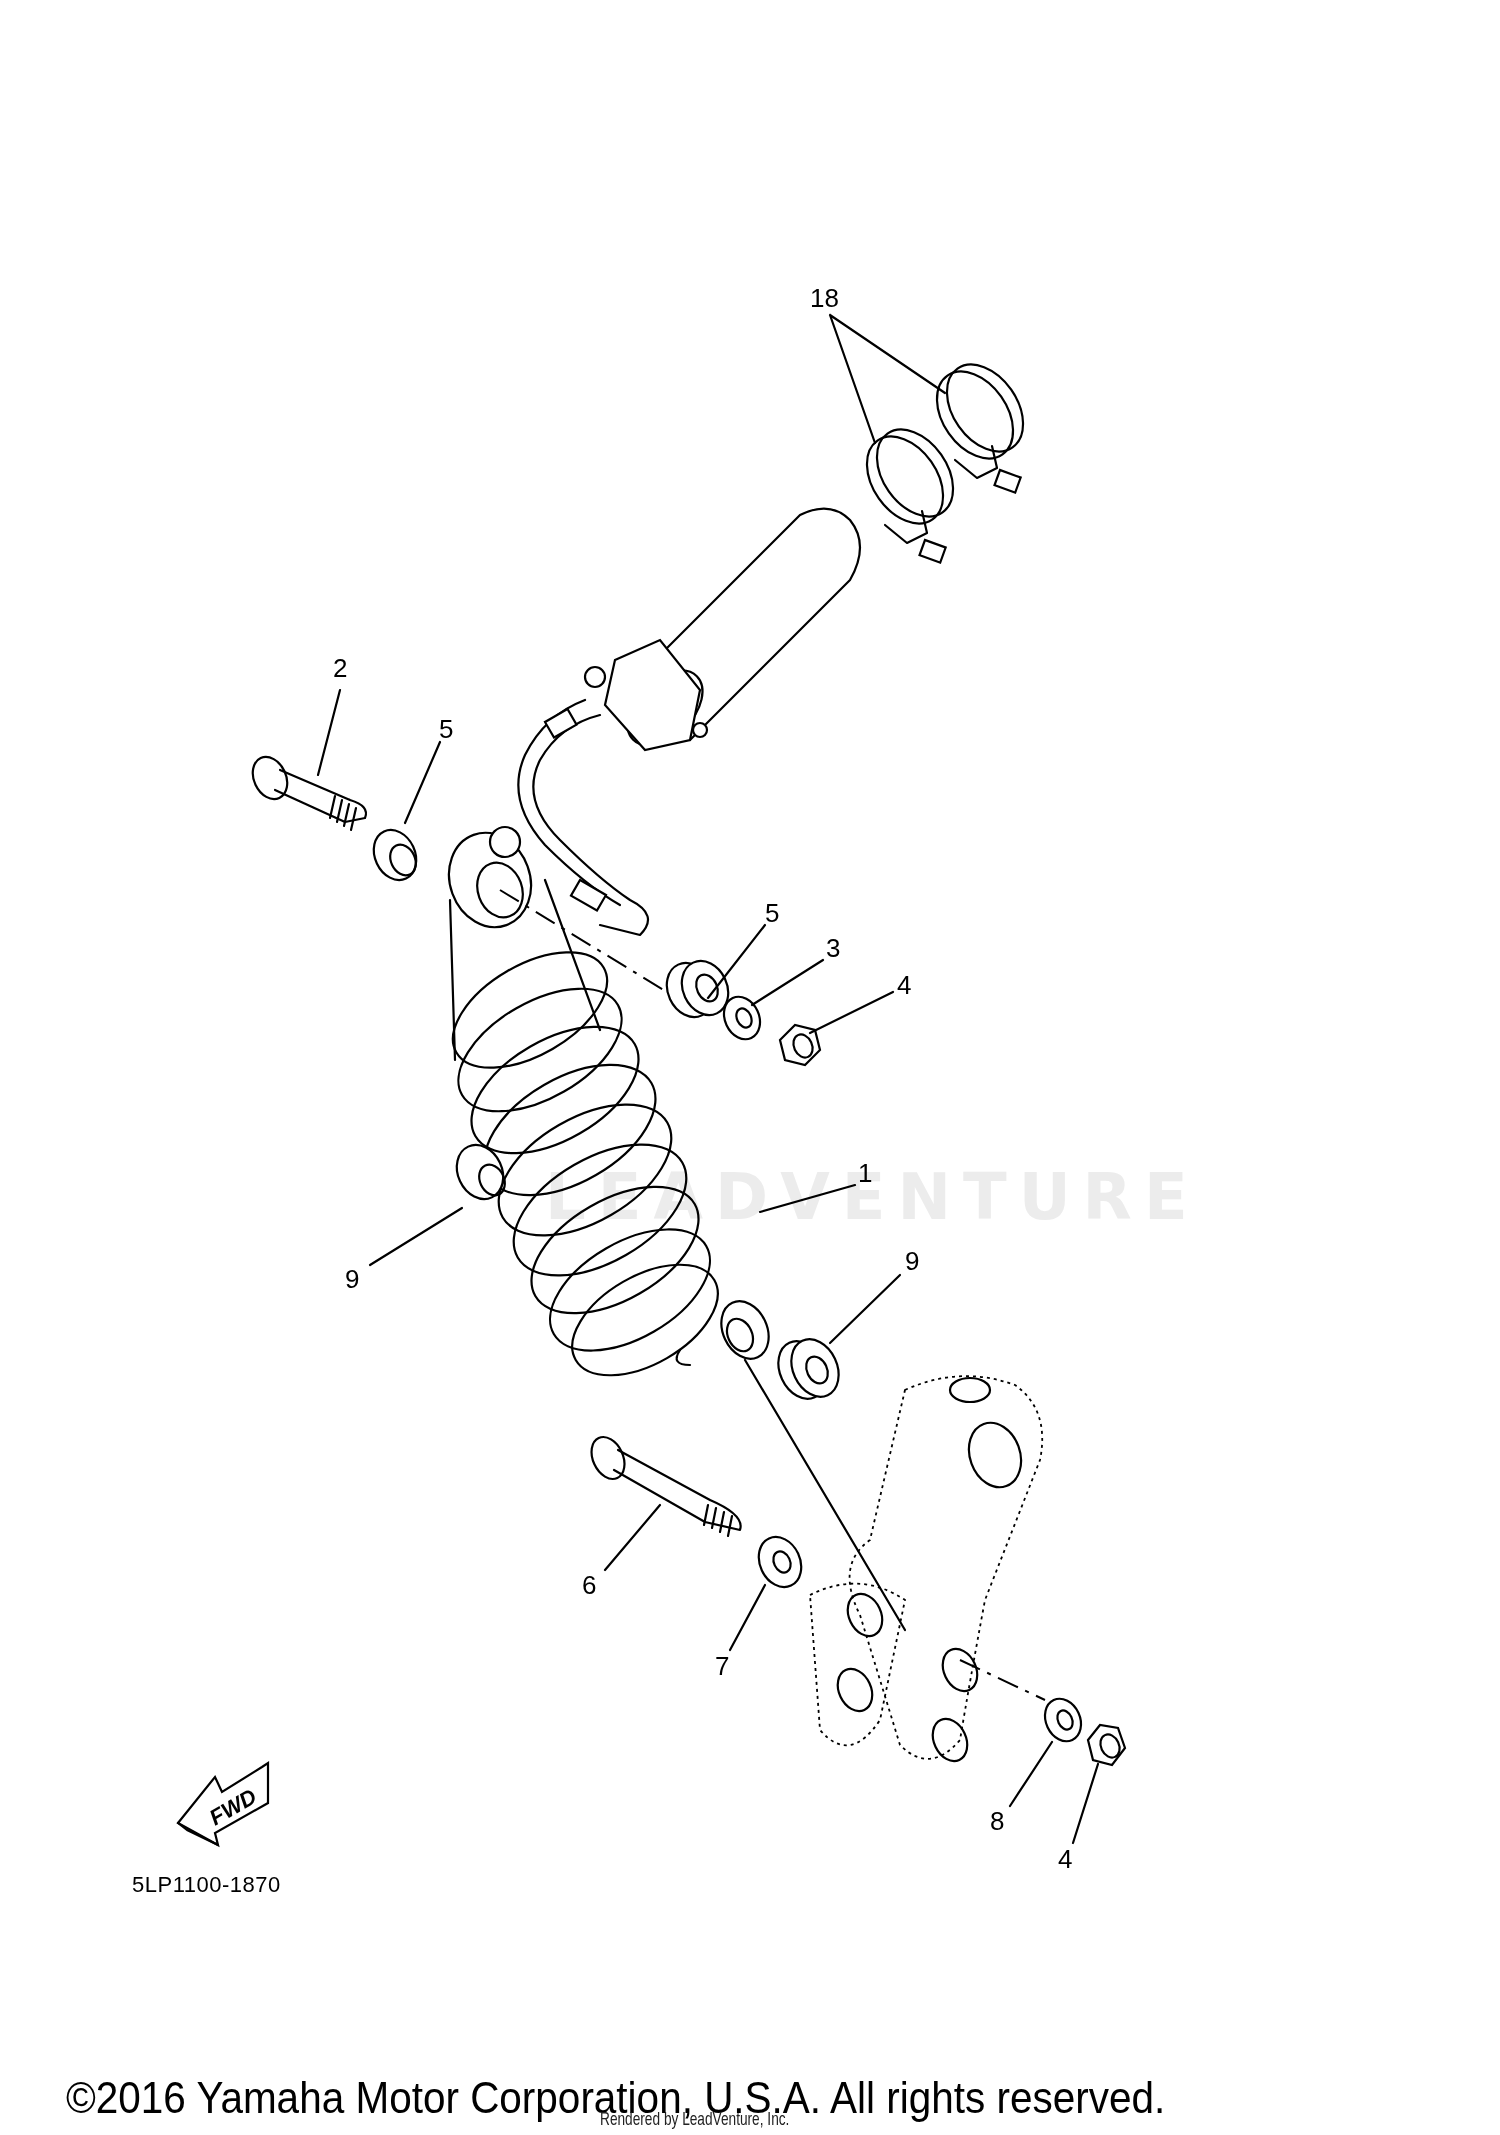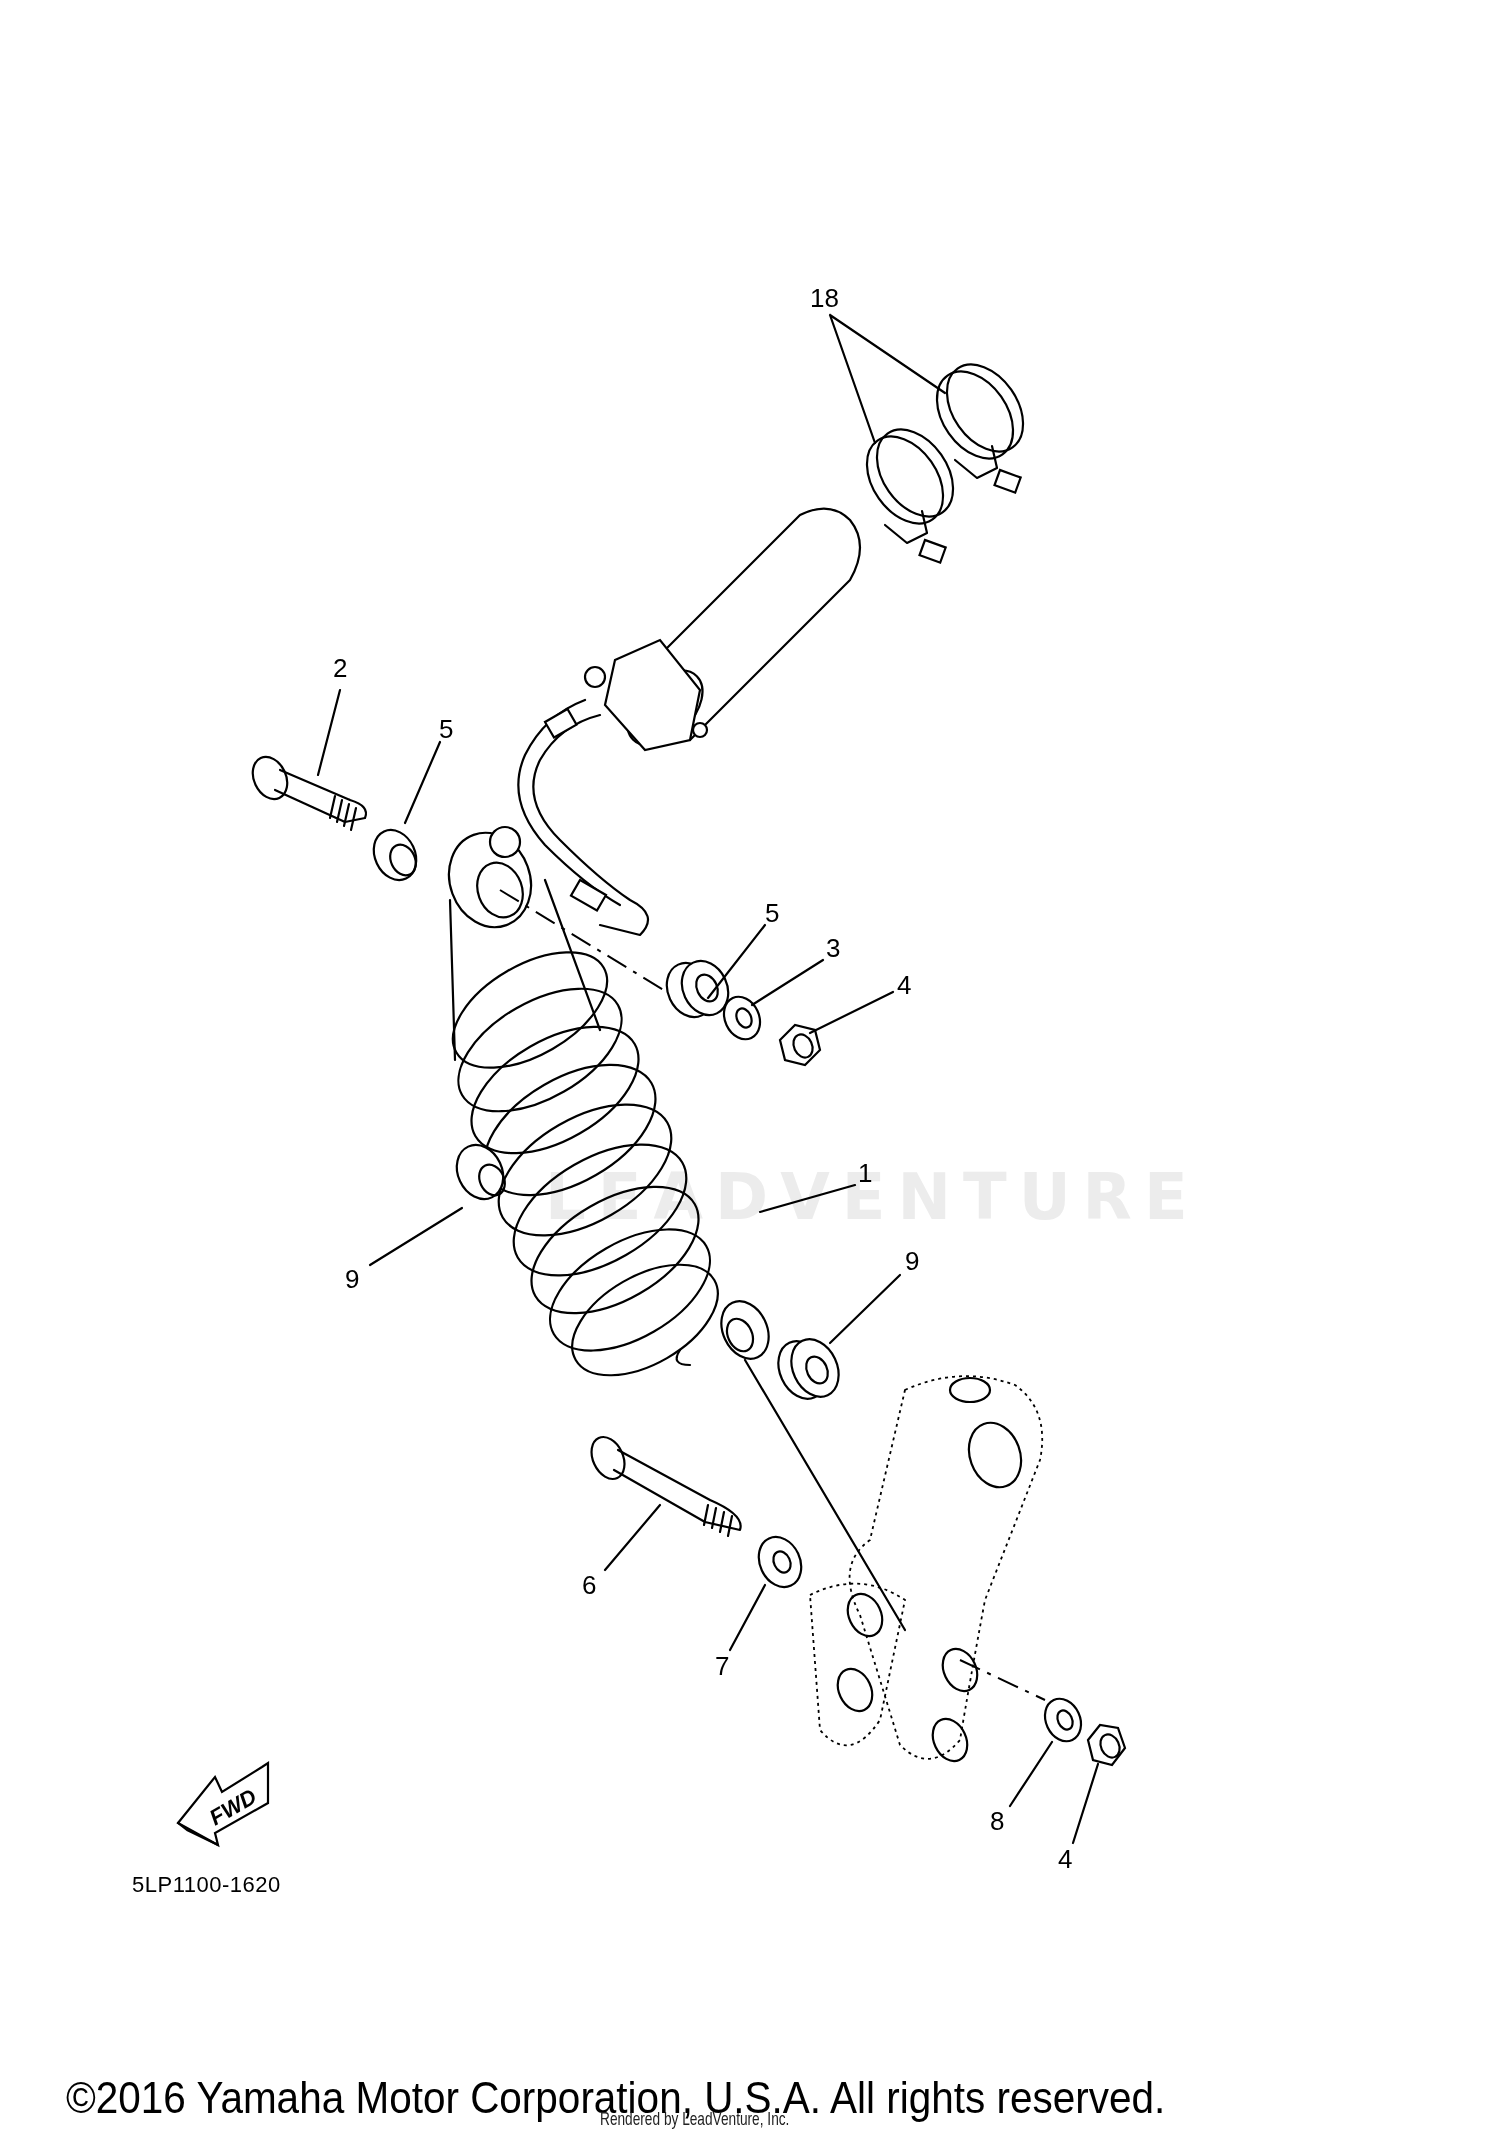--- a/index.html
+++ b/index.html
@@ -170,16 +170,16 @@
   <div class="callout" style="left:826px;top:935px">3</div>
   <div class="callout" style="left:897px;top:972px">4</div>
   <div class="callout" style="left:858px;top:1160px">1</div>
   <div class="callout" style="left:345px;top:1266px">9</div>
   <div class="callout" style="left:905px;top:1248px">9</div>
   <div class="callout" style="left:582px;top:1572px">6</div>
   <div class="callout" style="left:715px;top:1653px">7</div>
   <div class="callout" style="left:990px;top:1808px">8</div>
   <div class="callout" style="left:1058px;top:1846px">4</div>
 
-  <div class="partno">5LP1100-1620</div>
+  <div class="partno">5LP1100-1870</div>
   <div class="copyright">©2016 Yamaha Motor Corporation, U.S.A. All rights reserved.</div>
   <div class="rendered">Rendered by LeadVenture, Inc.</div>
 </div>
 
 </body></html>

